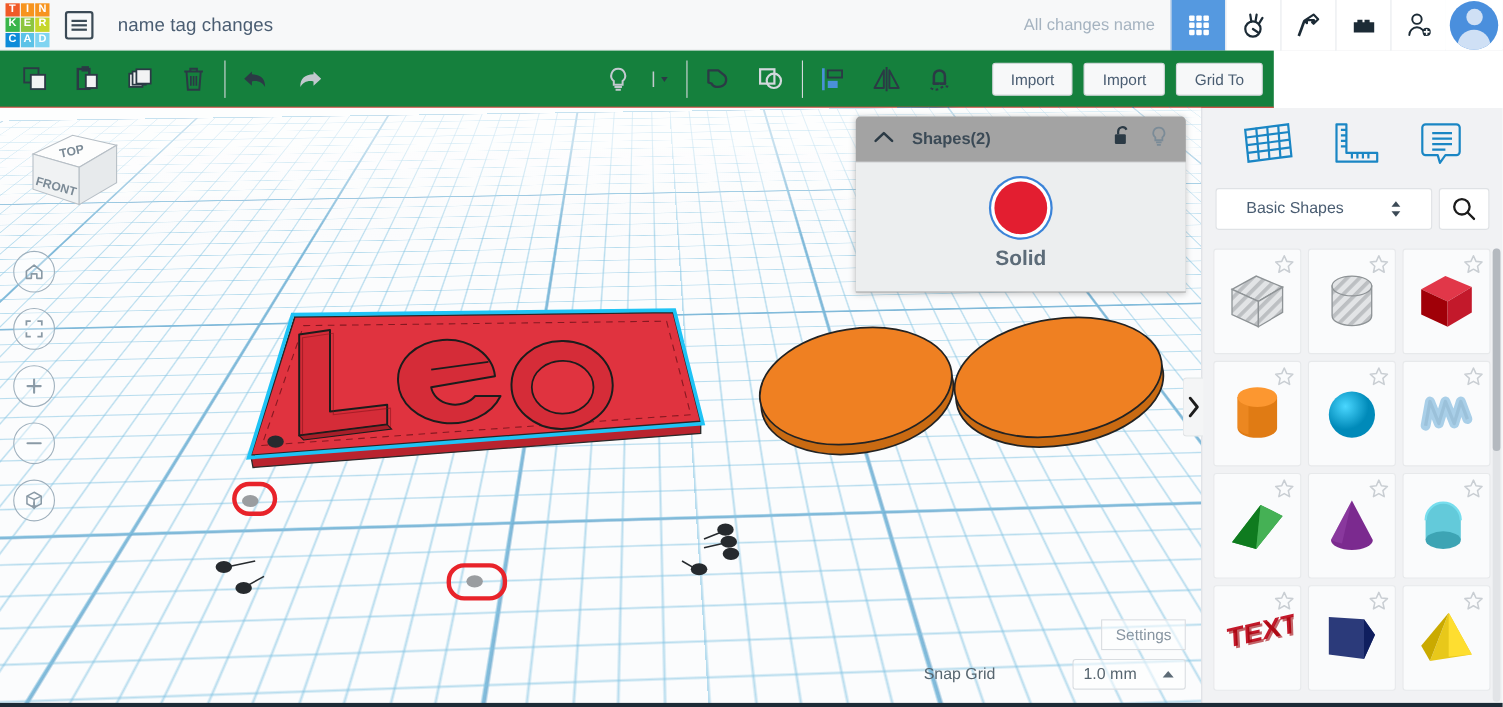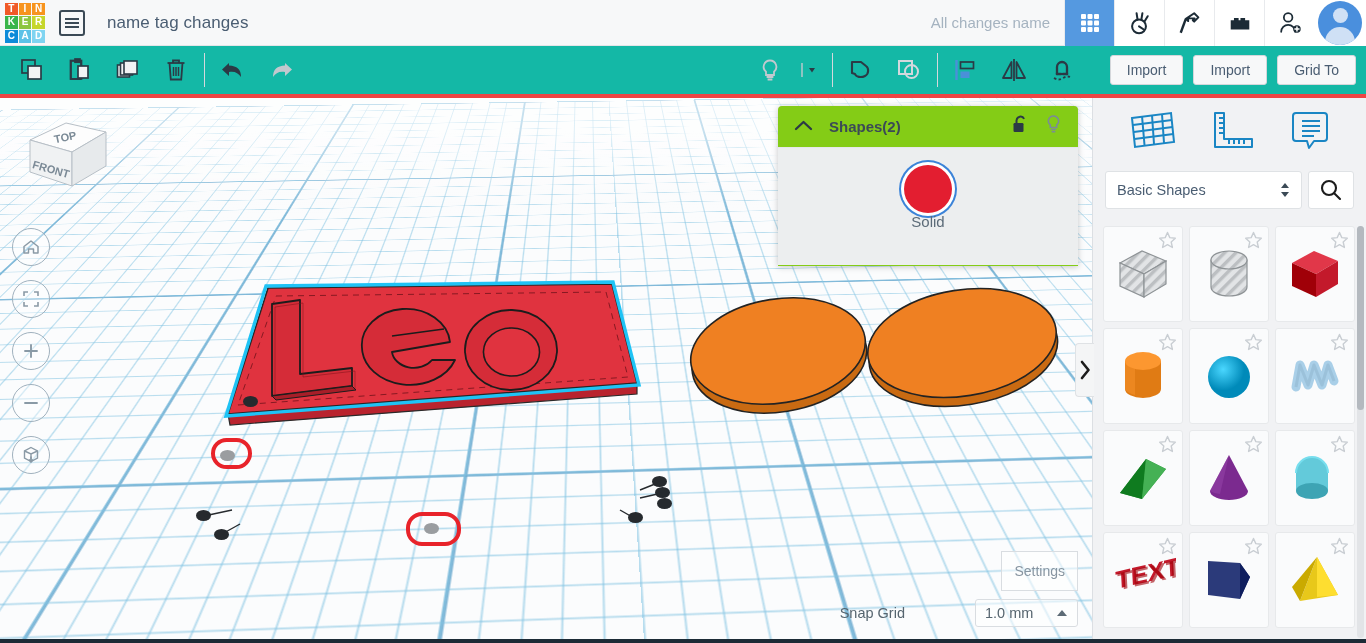--- a/index.html
+++ b/index.html
@@ -48,22 +48,22 @@
     width: 44px; height: 44px; border-radius: 50%; background: #4a8fdd;
     overflow: hidden; position: relative;
   }
   .avatar::before { content:''; position:absolute; width:15px;height:15px;border-radius:50%;
                     background:#cfe0f5; left:14.5px; top:7px; }
   .avatar::after  { content:''; position:absolute; width:30px;height:22px;border-radius:15px 15px 0 0;
                     background:#cfe0f5; left:7px; top:26px; }
 
   
   .toolbar {
-    position: absolute; top: 46px; left: 0; width: 1366px; height: 52px;
-    background: #14b8a6; border-bottom: 4px solid #ef4444;
+    position: absolute; top: 46px; left: 0; width: 1158px; height: 52px;
+    background: #15803d; border-bottom: 1px solid #ef4444;
     display: flex; align-items: center;
   }
   .tb-btn { width: 48px; height: 52px; display: flex; align-items: center; justify-content: center; cursor: pointer; }
   .tb-sep { width: 1px; height: 34px; background: #d5d8dc; margin: 0 4px; }
   .tb-spacer { flex: 1; }
   .txt-btn {
     height: 30px; padding: 0 16px; margin-right: 10px;
     border: 1px solid #d4d7db; border-radius: 3px; background: #f7f8f9;
     font-size: 14px; color: #4a5d72; display: flex; align-items: center; cursor: pointer;
     font-family: "Liberation Sans", sans-serif;
@@ -109,48 +109,48 @@
     position: absolute; width: 15px; height: 11px; border-radius: 50%;
     background: #9a9da0;
   }
   .red-ring {
     position: absolute; border: 4px solid #e8232a; border-radius: 16px;
   }
 
   
   .shapes-popup {
     position: absolute; left: 778px; top: 106px; width: 300px; height: 160px;
-    background: #84cc16; border-radius: 4px 4px 0 0;
+    background: #a3a3a3; border-radius: 4px 4px 0 0;
     box-shadow: 0 1px 6px rgba(0,0,0,.22);
   }
   .sp-head { height: 42px; display: flex; align-items: center; padding: 0 16px;
              border-bottom: 1px solid #e6e8ea; }
   .sp-title { font-size: 15px; color: #3b4a56; font-weight: bold; margin-left: 16px; }
   .sp-body { height: 117px; background: #eceeef; display: flex;
              align-items: flex-start; justify-content: center; gap: 50px; padding-top: 17px; }
   .swatch-col { display: flex; flex-direction: column; align-items: center; cursor: pointer; }
   .swatch { width: 48px; height: 48px; border-radius: 50%; }
   .swatch.solid { background: #e31e30; box-shadow: 0 0 0 3px #fff, 0 0 0 5px #3b83d8; }
   .swatch.hole {
     background: repeating-linear-gradient(45deg,#b9b9b9 0 4px,#d6d6d6 4px 9px);
     box-shadow: 0 0 0 3px #fff, 0 0 0 5px #e6e6e6;
   }
-  .swatch-lbl { margin-top: 0; font-size: 15px; color: #5c6b78; }
+  .swatch-lbl { margin-top: 12px; font-size: 19px; color: #5c6b78; font-weight: bold; }
 
   
   .panel-handle {
     position: absolute; left: 1075px; top: 343px; width: 19px; height: 54px;
     background: #f4f5f6; border: 1px solid #dfe2e5; border-right: none;
     border-radius: 4px 0 0 4px; display: flex; align-items: center; justify-content: center;
     cursor: pointer; z-index: 5;
   }
 
   
   .settings-btn {
-    position: absolute; right: 14px; bottom: 52px; height: 40px; padding: 0 12px;
+    position: absolute; right: 14px; bottom: 52px; height: 28px; padding: 0 12px;
     border: 1px solid #d9dde1; border-radius: 0; background: rgba(255,255,255,.55);
     font-size: 14px; color: #8795a1; display: flex; align-items: center; cursor: pointer;
   }
   .snap-row { position: absolute; right: 14px; bottom: 16px; display: flex; align-items: center; gap: 26px; }
   .snap-lbl { font-size: 14.5px; color: #56656f; }
   .snap-select {
     width: 103px; height: 28px; border: 1px solid #d9dde1; border-radius: 3px;
     background: rgba(255,255,255,.55); display: flex; align-items: center;
     justify-content: space-between; padding: 0 9px; font-size: 14.5px; color: #56656f; cursor: pointer; margin-left: 44px;
   }
@@ -158,21 +158,21 @@
   
   .rpanel {
     position: absolute; top: 98px; right: 0; width: 274px; height: 545px;
     background: #f1f2f4; border-left: 1px solid #dcdfe3;
   }
   .rp-icons { height: 68px; display: flex; align-items: center; justify-content: space-around; padding: 0 18px; }
   .rp-icon { cursor: pointer; }
   .rp-search-row { display: flex; gap: 6px; padding: 0 12px; align-items: center; height: 48px; }
   .rp-select {
     flex: 1; height: 38px; background: #fff; border: 1px solid #dfe2e5; border-radius: 3px;
-    display: flex; align-items: center; justify-content: space-between; padding: 0 11px;
+    display: flex; align-items: center; justify-content: space-between; padding: 0 27px;
     font-size: 14.5px; color: #4a5d72; cursor: pointer;
   }
   .rp-searchbtn {
     width: 46px; height: 38px; background: #fff; border: 1px solid #dfe2e5; border-radius: 3px;
     display: flex; align-items: center; justify-content: center; cursor: pointer;
   }
   .shape-grid {
     position: absolute; top: 124px; left: 0; width: 274px; height: 421px;
     padding: 4px 12px 0 10px; display: grid; grid-template-columns: repeat(3, 1fr);
     gap: 6px; align-content: start; overflow: hidden;

